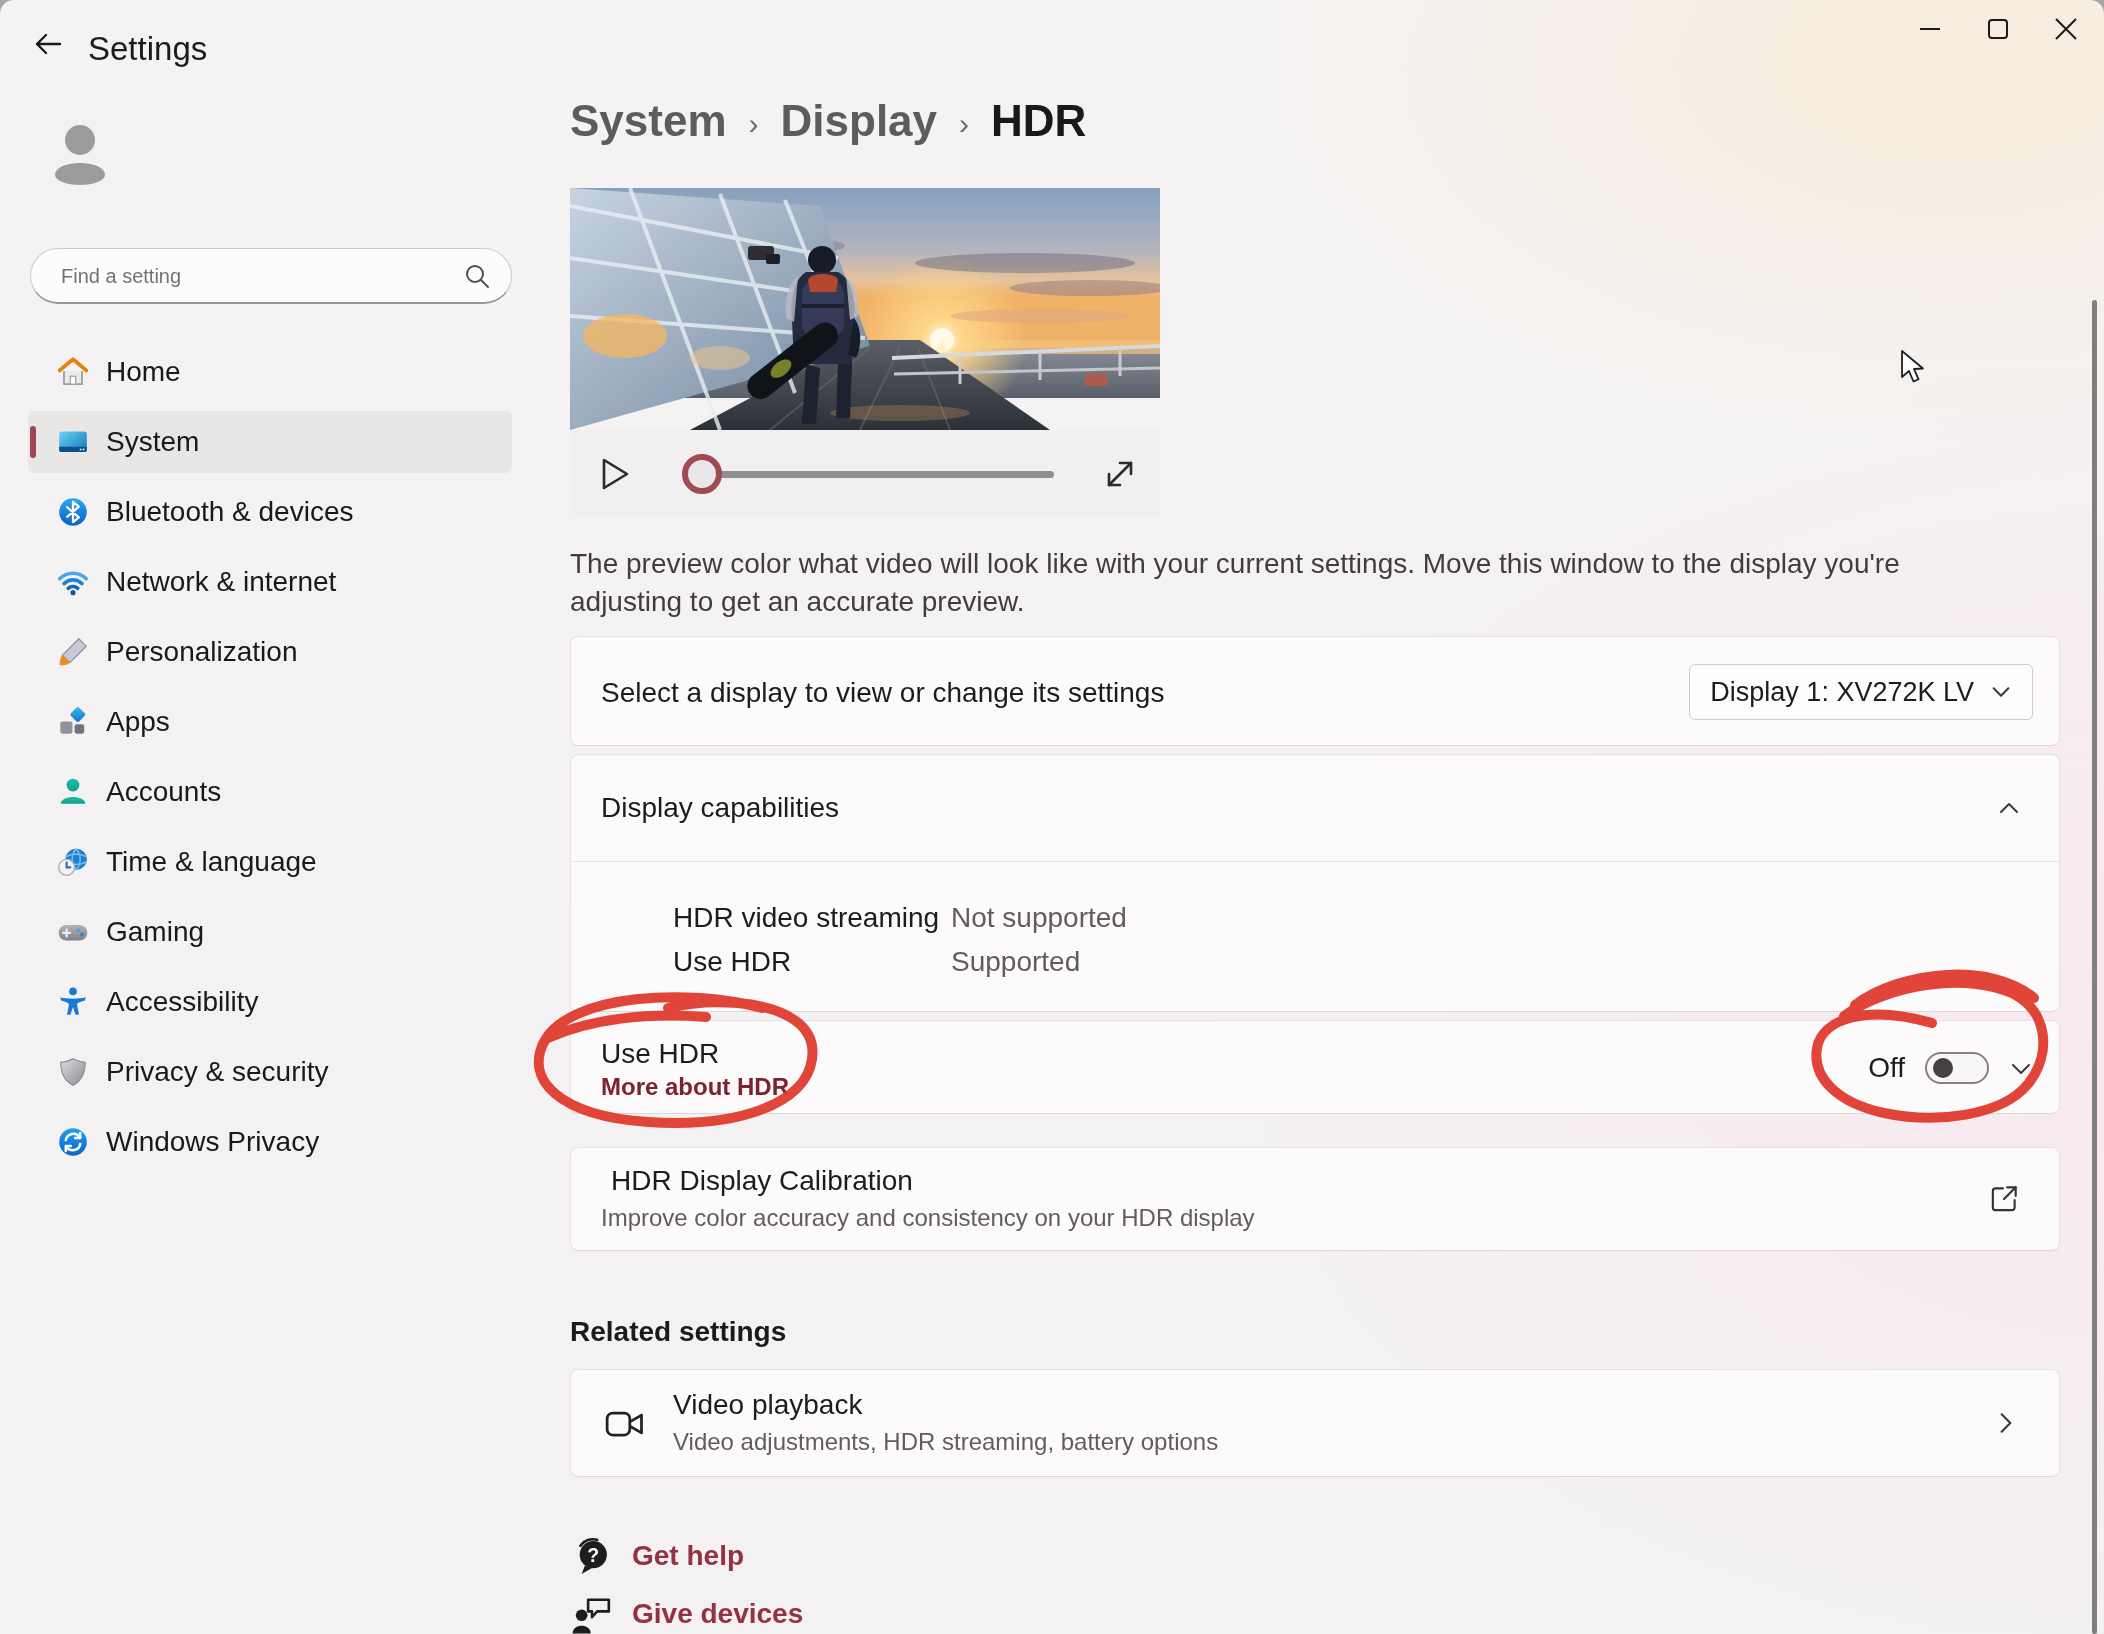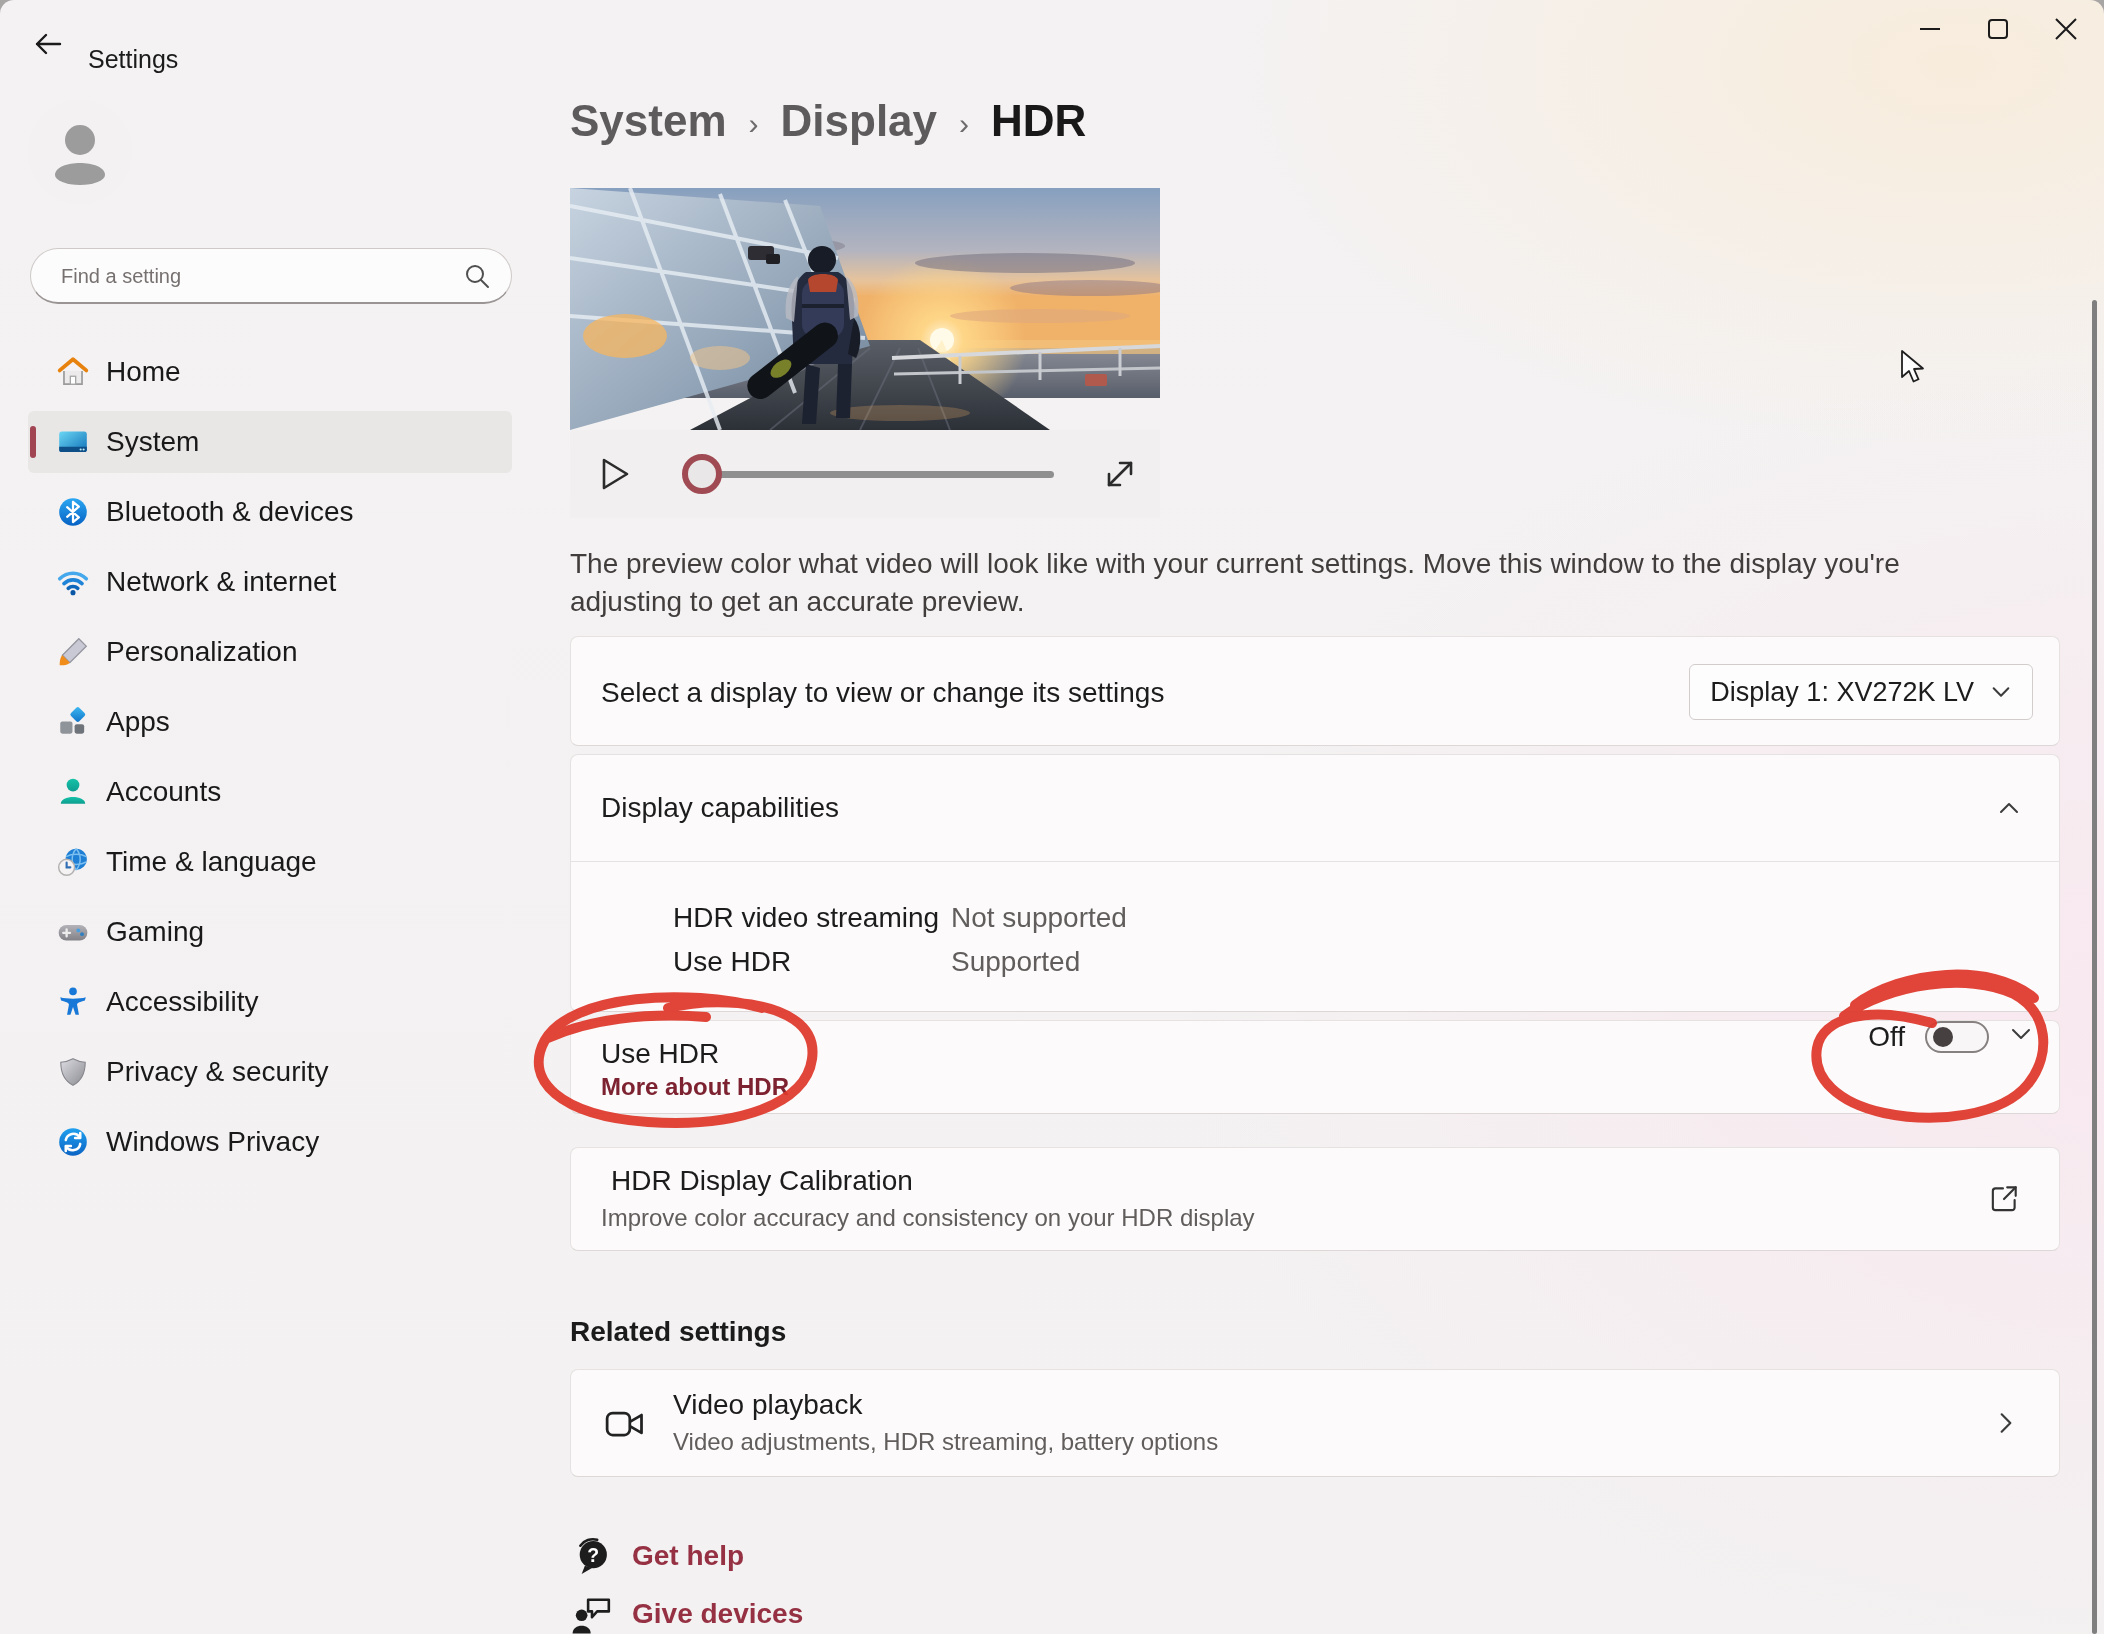--- a/index.html
+++ b/index.html
@@ -3,21 +3,21 @@
 <meta charset="utf-8">
 <style>
   html,body{margin:0;padding:0;background:#a8a5a5;font-family:"Liberation Sans","DejaVu Sans",sans-serif;}
   .window{position:relative;width:2104px;height:1634px;overflow:hidden;border-radius:14px 14px 0 0;
     background:
       radial-gradient(1150px 620px at 93% 4%, rgba(248,236,219,.95), rgba(248,236,219,0) 62%),
       radial-gradient(1500px 1000px at 103% 62%, rgba(249,231,239,.9), rgba(249,231,239,0) 66%),
       linear-gradient(#f4f2f2,#f3f1f1);}
   .abs{position:absolute;}
   
-  .titlebar-title{left:88px;top:30px;font-size:25px;color:#1b1b1b;margin-top:15px;}
+  .titlebar-title{left:88px;top:30px;font-size:33px;color:#1b1b1b;}
   .back-btn{left:26px;top:22px;width:44px;height:44px;display:flex;align-items:center;justify-content:center;}
   .win-btn{top:8px;width:60px;height:42px;display:flex;align-items:center;justify-content:center;}
   
   .avatar{left:28px;top:100px;width:104px;height:104px;border-radius:50%;background:#f4f2f2;display:flex;align-items:center;justify-content:center;}
   .search-box{left:30px;top:248px;width:482px;height:56px;border:1px solid #cfc9c9;border-bottom:2px solid #9a9494;border-radius:28px;background:#fdfcfc;box-sizing:border-box;}
   .search-box input{position:absolute;left:28px;top:0;width:380px;height:100%;border:none;outline:none;background:transparent;font-size:20px;color:#4b4747;font-family:inherit;}
   .search-box input::placeholder{color:#767070;}
   .search-glyph{position:absolute;right:20px;top:13px;}
   .nav{left:28px;top:341px;width:484px;display:flex;flex-direction:column;gap:8px;}
   .nav-item{position:relative;height:62px;display:flex;align-items:center;border-radius:6px;}
@@ -29,21 +29,21 @@
   .crumbs{left:570px;top:96px;display:flex;align-items:center;gap:22px;font-size:44px;font-weight:600;}
   .crumb{color:#5d5b5b;} .crumb-sep{color:#6d6b6b;font-size:30px;font-weight:400;padding-top:6px;} .crumb-cur{color:#191919;}
   .video{left:570px;top:188px;width:590px;height:242px;overflow:hidden;}
   .controls{left:570px;top:430px;width:590px;height:88px;background:#f1efef;}
   .play-btn{position:absolute;left:24px;top:24px;width:40px;height:40px;}
   .slider-track{position:absolute;left:132px;top:41px;width:918px;height:7px;border-radius:4px;background:#8f8f8f;width:352px;}
   .slider-thumb{position:absolute;left:112px;top:24px;width:40px;height:40px;border-radius:50%;border:6px solid #a04a54;background:#e9e7e7;box-sizing:border-box;}
   .fs-btn{position:absolute;left:530px;top:24px;width:40px;height:40px;}
   .desc{left:570px;top:545px;width:1432px;font-size:28px;line-height:38px;color:#413d3d;}
   .card{left:570px;width:1490px;background:#fcfafa;border:1px solid #e7e2e2;border-bottom-color:#ddd7d7;border-radius:8px;box-sizing:border-box;}
-  .row-flex{display:flex;align-items:flex-start;}
+  .row-flex{display:flex;align-items:center;}
   .card-label{font-size:28px;color:#1c1c1c;}
   .dropdown{position:absolute;right:26px;top:27px;height:56px;min-width:308px;border:1px solid #d2cccc;border-radius:6px;background:#fefdfd;display:flex;align-items:center;justify-content:center;gap:16px;padding:0 20px;box-sizing:border-box;}
   .dropdown span{font-size:27px;color:#1c1c1c;white-space:nowrap;}
   .exp-header{position:relative;height:106px;display:flex;align-items:center;border-bottom:1px solid #e7e2e2;}
   .exp-rows{padding:34px 0 26px 102px;}
   .cap-row{display:flex;height:44px;align-items:center;}
   .cap-label{width:278px;font-size:28px;color:#1c1c1c;}
   .cap-value{font-size:28px;color:#615d5d;}
   .link-maroon{color:#7d2230;font-weight:700;font-size:24px;}
   .toggle{position:relative;width:64px;height:32px;border:2px solid #868080;border-radius:18px;background:#f8f6f6;box-sizing:border-box;}

